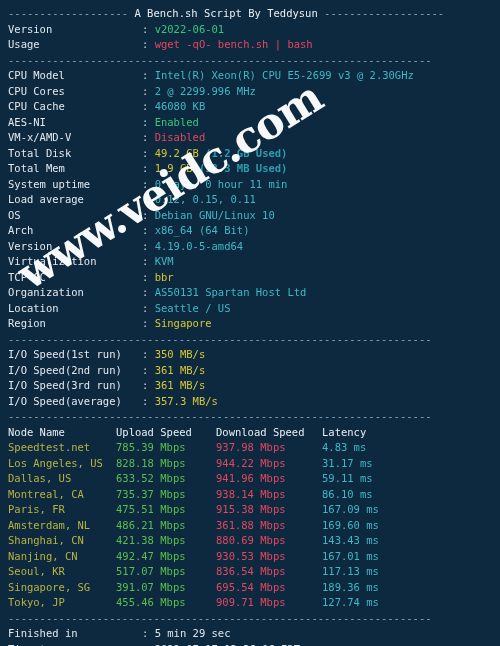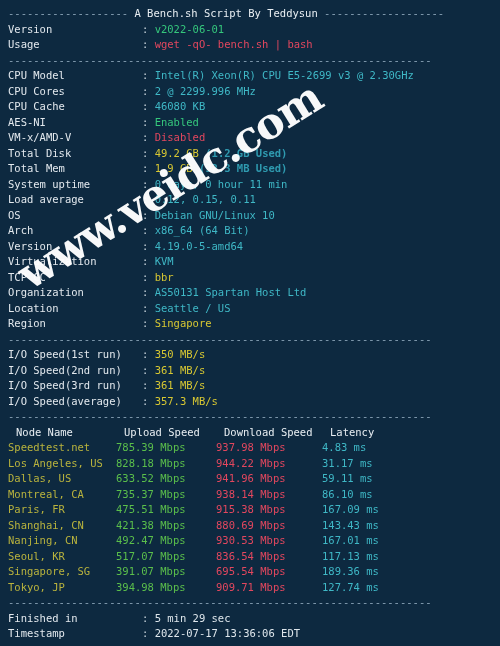--- a/index.html
+++ b/index.html
@@ -50,21 +50,21 @@
   }
   .colon { color: #c8d4dc; }
   .v-green { color: #35c77c; }
   .v-red { color: #e3475e; }
   .v-cyan { color: #3fb8c6; }
   .v-yellow { color: #d8c832; }
   .v-white { color: #dfe7ec; }
   .v-dim { color: #2f9bb0; font-weight: bold; }
 
   
-  .th { color: #e8eef2; margin-left: 8px; }
+  .th { color: #e8eef2; }
   .c-node { display: inline-block; width: 108px; color: #b9b33d; }
   .c-up   { display: inline-block; width: 100px; color: #5bbf4b; }
   .c-down { display: inline-block; width: 106px; color: #e3475e; }
   .c-lat  { display: inline-block; color: #3fb8c6; }
   .h-node { display: inline-block; width: 108px; }
   .h-up   { display: inline-block; width: 100px; }
   .h-down { display: inline-block; width: 106px; }
   .h-lat  { display: inline-block; }
 
   #watermark {
@@ -155,30 +155,31 @@
   <div class="line"><span class="c-node">Speedtest.net</span><span class="c-up">785.39 Mbps</span><span class="c-down">937.98 Mbps</span><span class="c-lat">4.83 ms</span></div>
 
   <div class="line"><span class="c-node">Los Angeles, US</span><span class="c-up">828.18 Mbps</span><span class="c-down">944.22 Mbps</span><span class="c-lat">31.17 ms</span></div>
 
   <div class="line"><span class="c-node">Dallas, US</span><span class="c-up">633.52 Mbps</span><span class="c-down">941.96 Mbps</span><span class="c-lat">59.11 ms</span></div>
 
   <div class="line"><span class="c-node">Montreal, CA</span><span class="c-up">735.37 Mbps</span><span class="c-down">938.14 Mbps</span><span class="c-lat">86.10 ms</span></div>
 
   <div class="line"><span class="c-node">Paris, FR</span><span class="c-up">475.51 Mbps</span><span class="c-down">915.38 Mbps</span><span class="c-lat">167.09 ms</span></div>
 
+  <div class="line"><span class="c-node">Amsterdam, NL</span><span class="c-up">486.21 Mbps</span><span class="c-down">361.88 Mbps</span><span class="c-lat">169.60 ms</span></div>
 
   <div class="line"><span class="c-node">Shanghai, CN</span><span class="c-up">421.38 Mbps</span><span class="c-down">880.69 Mbps</span><span class="c-lat">143.43 ms</span></div>
 
   <div class="line"><span class="c-node">Nanjing, CN</span><span class="c-up">492.47 Mbps</span><span class="c-down">930.53 Mbps</span><span class="c-lat">167.01 ms</span></div>
 
   <div class="line"><span class="c-node">Seoul, KR</span><span class="c-up">517.07 Mbps</span><span class="c-down">836.54 Mbps</span><span class="c-lat">117.13 ms</span></div>
 
   <div class="line"><span class="c-node">Singapore, SG</span><span class="c-up">391.07 Mbps</span><span class="c-down">695.54 Mbps</span><span class="c-lat">189.36 ms</span></div>
 
-  <div class="line"><span class="c-node">Tokyo, JP</span><span class="c-up">394.98 Mbps</span><span class="c-down">909.71 Mbps</span><span class="c-lat">127.74 ms</span></div>
+  <div class="line"><span class="c-node">Tokyo, JP</span><span class="c-up">455.46 Mbps</span><span class="c-down">909.71 Mbps</span><span class="c-lat">127.74 ms</span></div>
 
   <div class="sep">-------------------------------------------------------------------</div>
 
   <div class="line"><span class="label">Finished in</span><span class="colon">: </span><span class="v-white">5 min 29 sec</span></div>
 
   <div class="line"><span class="label">Timestamp</span><span class="colon">: </span><span class="v-white">2022-07-17 13:36:06 EDT</span></div>
 
   <div id="watermark">
     <div class="wm-text">www.veidc.com</div>
   </div>

